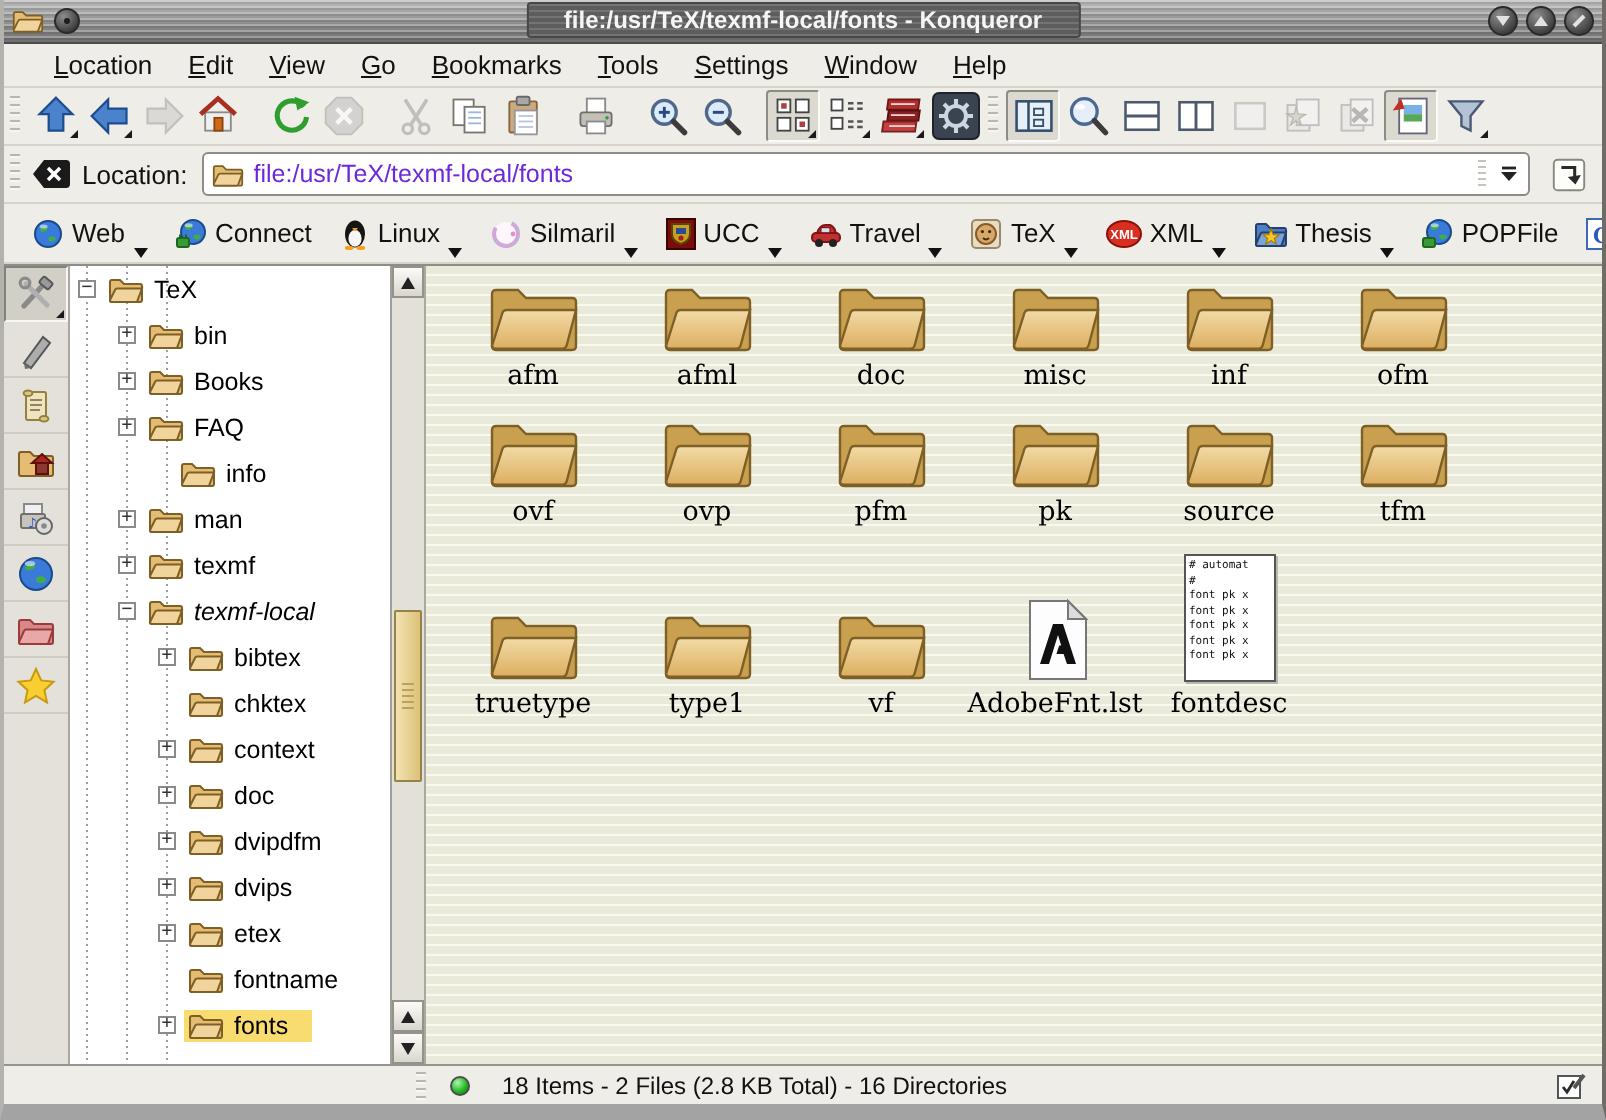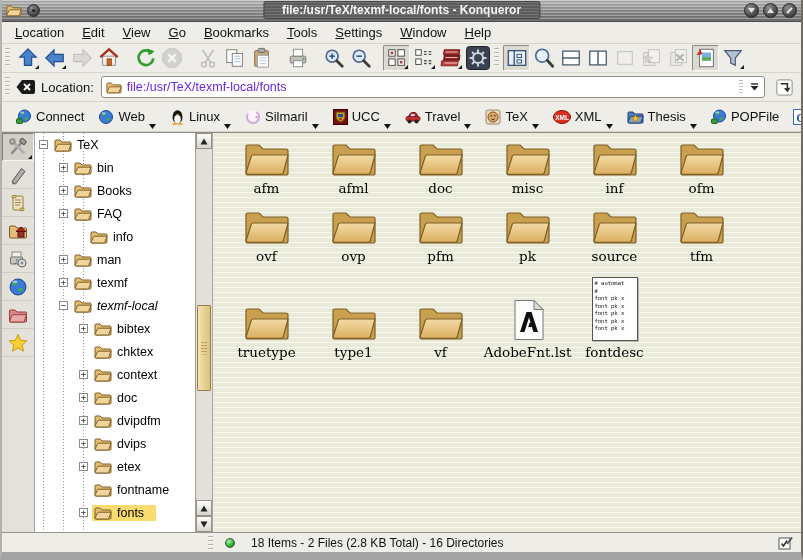--- a/index.html
+++ b/index.html
@@ -23,21 +23,21 @@
   .tb-right { margin-left:auto; display:flex; align-items:center; gap:4px; }
   .wbtn { width:15px; height:15px; border-radius:50%; border:1px solid #2a2a2a;
     background: radial-gradient(circle at 35% 30%, #8d8d8d, #3d3d3d 75%);
     display:flex; align-items:center; justify-content:center; }
   .wbtn svg { display:block; }
   .sticky-btn { width:13px; height:13px; border-radius:50%; border:1px solid #2a2a2a;
     background: radial-gradient(circle at 35% 30%, #8d8d8d, #3d3d3d 75%); position:relative; }
   .sticky-btn::after { content:''; position:absolute; left:4px; top:4px; width:3px; height:3px; border-radius:50%; background:#1d1d1d; }
 
   
-  .menubar { height:22px; display:flex; align-items:center; background:#efede8; border-bottom:1px solid #d7d4cc; padding-left:4px; }
+  .menubar { height:22px; display:flex; align-items:center; background:#efede8; border-bottom:1px solid #d7d4cc; padding-left:16px; }
   .menu-item { display:inline-block; padding:2px 9px; font-size:13px; color:#111; }
   .menu-item::first-letter { text-decoration:underline; }
 
   
   .toolbar { display:flex; align-items:center; background:#efede8; border-bottom:1px solid #d7d4cc; }
   .handle { width:5px; height:70%; margin:0 4px 0 3px;
     background: repeating-linear-gradient(180deg, #b9b6ae 0 1px, #f7f6f2 1px 2px, transparent 2px 4px); }
   .tbtn { width:27px; height:26px; display:flex; align-items:center; justify-content:center; position:relative; border:1px solid transparent; border-radius:2px; }
   .tbtn.pressed { background:#dcd9d1; border-color:#8d8b82 #fbfaf7 #fbfaf7 #8d8b82; }
   .tbtn.disabled { opacity:.55; filter:grayscale(.9); }
@@ -433,44 +433,44 @@
         <polygon points="13,15 9.5,10.5 16.5,10.5" fill="#2a2a2a" transform="rotate(-8 13 12)"></polygon>
       </svg>
     </span>
   </div>
 
   <div class="toolbar toolbar-bm">
     <span class="handle"></span>
 
     <span class="bm">
       <svg width="16" height="16" viewBox="0 0 16 16">
+        <circle cx="8" cy="8" r="6.5" fill="#3a7ad8" stroke="#1a4a8a"></circle>
+        <path d="M4 5.5 q2 -1.8 3.6 -.7 q.9 1 -.9 1.8 q-2.7 1 -2.7 -1.1Z M8.5 9.5 q2.6 -.9 3.5 .9 q-.9 1.8 -2.7 1.3 q-1.8 -.4 -.8 -2.2Z" fill="#3fae4a"></path>
+        <ellipse cx="5.8" cy="4.2" rx="2" ry="1" fill="#ffffff" opacity=".55"></ellipse>
+      </svg>
+      <span class="bm-label">Web</span>
+      <span class="bm-caret">
+          <svg width="7" height="5" viewBox="0 0 7 5">
+            <polygon points="0,0 7,0 3.5,5" fill="#111"></polygon>
+          </svg>
+        </span>
+    </span>
+
+    <span class="bm">
+      <svg width="16" height="16" viewBox="0 0 16 16">
         <circle cx="8.5" cy="7" r="6" fill="#3a7ad8" stroke="#1a4a8a"></circle>
         <path d="M4.5 4.5 q2 -1.8 3.6 -.7 q.9 1 -.9 1.8 q-2.7 1 -2.7 -1.1Z M9 8.5 q2.6 -.9 3.5 .9 q-.9 1.8 -2.7 1.3 q-1.8 -.4 -.8 -2.2Z" fill="#3fae4a"></path>
         <ellipse cx="6.3" cy="3.6" rx="2" ry="1" fill="#ffffff" opacity=".55"></ellipse>
         <rect x="0.5" y="10" width="6" height="4.5" rx="1" fill="#3a9a3a" stroke="#1a6a1a"></rect>
         <g stroke="#1a6a1a" stroke-width="1">
             <line x1="2" y1="10" x2="2" y2="8.3"></line>
             <line x1="5" y1="10" x2="5" y2="8.3"></line>
           </g>
       </svg>
       <span class="bm-label">Connect</span>
-    </span>
-
-    <span class="bm">
-      <svg width="16" height="16" viewBox="0 0 16 16">
-        <circle cx="8" cy="8" r="6.5" fill="#3a7ad8" stroke="#1a4a8a"></circle>
-        <path d="M4 5.5 q2 -1.8 3.6 -.7 q.9 1 -.9 1.8 q-2.7 1 -2.7 -1.1Z M8.5 9.5 q2.6 -.9 3.5 .9 q-.9 1.8 -2.7 1.3 q-1.8 -.4 -.8 -2.2Z" fill="#3fae4a"></path>
-        <ellipse cx="5.8" cy="4.2" rx="2" ry="1" fill="#ffffff" opacity=".55"></ellipse>
-      </svg>
-      <span class="bm-label">Web</span>
-      <span class="bm-caret">
-          <svg width="7" height="5" viewBox="0 0 7 5">
-            <polygon points="0,0 7,0 3.5,5" fill="#111"></polygon>
-          </svg>
-        </span>
     </span>
 
     <span class="bm">
       <svg width="15" height="16" viewBox="0 0 15 16">
         <ellipse cx="7.5" cy="8" rx="5" ry="6.8" fill="#151515"></ellipse>
         <ellipse cx="7.5" cy="10.2" rx="3.3" ry="4.2" fill="#f5f5f5"></ellipse>
         <polygon points="6,5 9,5 7.5,6.8" fill="#f5a020"></polygon>
         <ellipse cx="4.6" cy="15" rx="2.2" ry="1.1" fill="#f5a020"></ellipse>
           <ellipse cx="10.4" cy="15" rx="2.2" ry="1.1" fill="#f5a020"></ellipse>
       </svg>

